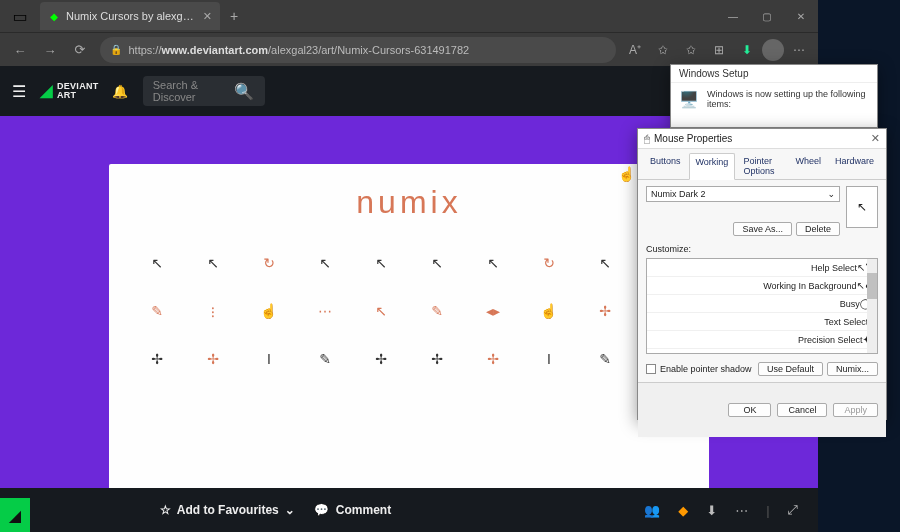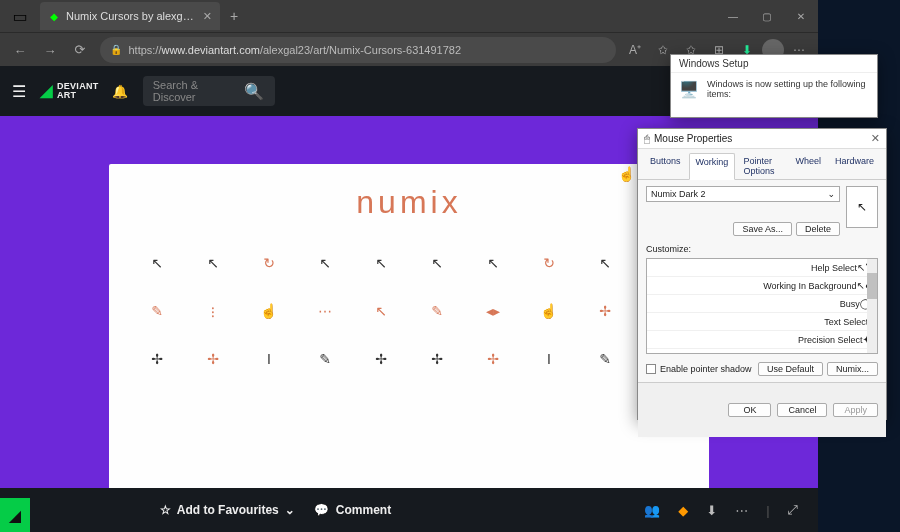--- a/index.html
+++ b/index.html
@@ -13,43 +13,43 @@
 .tab-title{color:#ddd;font-size:11px;white-space:nowrap;overflow:hidden;text-overflow:ellipsis}
 .tab-close{color:#aaa;font-size:11px;cursor:pointer}
 .newtab{color:#aaa;padding:0 10px;font-size:14px}
 .win-controls{margin-left:auto;display:flex}
 .win-btn{width:34px;height:28px;display:flex;align-items:center;justify-content:center;color:#aaa;font-size:10px}
 .addrbar{height:34px;background:#3b3b3b;display:flex;align-items:center;padding:0 6px;gap:2px;border-top:1px solid #2a2a2a}
 .nav-btn{width:28px;height:28px;display:flex;align-items:center;justify-content:center;color:#aaa;font-size:13px;border-radius:4px}
 .url-box{flex:1;height:26px;background:#4a4a4a;border-radius:13px;display:flex;align-items:center;padding:0 10px;gap:6px;margin:0 4px}
 .lock{color:#aaa;font-size:10px}
 .url{color:#bbb;font-size:11px;flex:1;white-space:nowrap}
-.url b{color:#ddd;font-weight:normal}
+.url b{color:#ddd;font-weight:bold}
 .addr-icon{color:#aaa;width:26px;text-align:center;font-size:12px}
 .avatar{width:22px;height:22px;background:#666;border-radius:50%}
 .da-header{height:50px;background:#161a1f;display:flex;align-items:center;padding:0 12px;gap:14px}
 .menu-icon{color:#eee;font-size:16px}
 .da-logo{display:flex;align-items:center;gap:4px;color:#eee;font-size:9px;font-weight:bold;letter-spacing:0.3px;line-height:1}
 .logo-mark{color:#05cc47;font-size:16px;font-weight:bold}
 .bell{color:#eee;font-size:13px}
-.search-box{background:#2a2e33;border-radius:4px;height:30px;display:flex;align-items:center;padding:0 10px;width:132px;gap:8px}
+.search-box{background:#2a2e33;border-radius:4px;height:30px;display:flex;align-items:center;padding:0 10px;width:122px;gap:8px}
 .search-ph{color:#888;font-size:11px;flex:1}
 .da-right{margin-left:auto;display:flex;align-items:center;gap:16px;color:#ccc;font-size:13px}
 .content{flex:1;background:#6d28d9;display:flex;justify-content:center;padding-top:48px;overflow:hidden}
 .artwork{width:600px;height:360px;background:#fefefe;border-radius:2px;padding:20px 30px;display:flex;flex-direction:column;align-items:center}
 .numix{font-size:32px;color:#d77757;letter-spacing:4px;font-weight:300;font-family:Arial}
 .cursor-grid{display:grid;grid-template-columns:repeat(10,1fr);gap:28px 20px;margin-top:32px;width:100%}
 .cur{display:flex;align-items:center;justify-content:center;font-size:14px;color:#333;height:20px}
 .cur.accent{color:#d77757}
 .bottombar{position:absolute;bottom:0;left:0;right:0;height:44px;background:#161a1f;display:flex;align-items:center;padding:0 20px;gap:20px}
 .green-tab{position:absolute;left:0;bottom:0;width:30px;height:34px;background:#05cc47;display:flex;align-items:center;justify-content:center;color:#111}
 .bb-btn{display:flex;align-items:center;gap:6px;color:#eee;font-size:12px;font-weight:600}
 .bb-right{margin-left:auto;display:flex;align-items:center;gap:18px;color:#bbb;font-size:13px}
 .dlg{position:absolute;background:#f7f7f7;border:1px solid #888;box-shadow:0 4px 16px rgba(0,0,0,0.4)}
-.setup{top:54px;left:670px;width:208px;height:64px;background:#fff}
+.setup{top:64px;left:670px;width:208px;height:64px;background:#fff}
 .setup-title{background:#fff;padding:3px 8px;font-size:10px;color:#333;border-bottom:1px solid #eee}
 .setup-body{display:flex;align-items:center;padding:6px 8px;gap:8px}
 .setup-icon{font-size:16px}
 .setup-text{font-size:9px;color:#333}
 .mouse{top:128px;left:637px;width:250px;height:292px;display:flex;flex-direction:column;font-size:10px;color:#222}
 .mouse-title{background:#fff;padding:3px 6px;display:flex;align-items:center;gap:4px;border-bottom:1px solid #ddd}
 .mouse-close{margin-left:auto;font-size:11px;color:#666;cursor:pointer}
 .mouse-tabs{display:flex;padding:4px 6px 0;gap:2px;border-bottom:1px solid #ccc;background:#f7f7f7}
 .mtab{padding:3px 6px;font-size:9px;color:#236;cursor:pointer}
 .mtab.active{background:#fff;border:1px solid #ccc;border-bottom:1px solid #fff;border-radius:2px 2px 0 0;margin-bottom:-1px}

